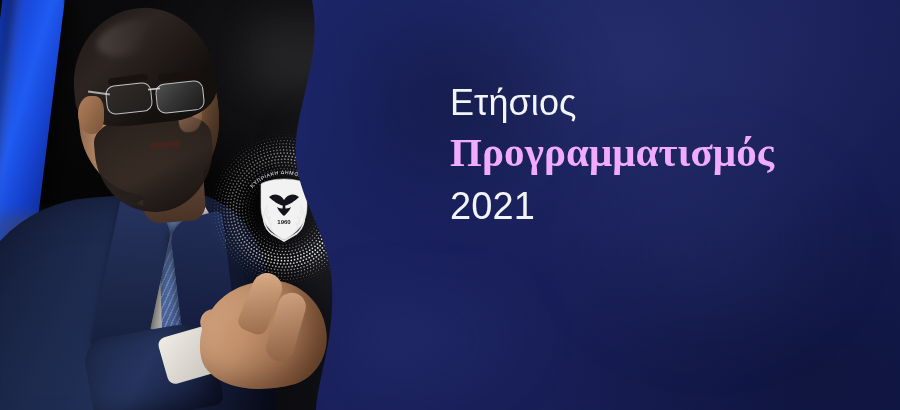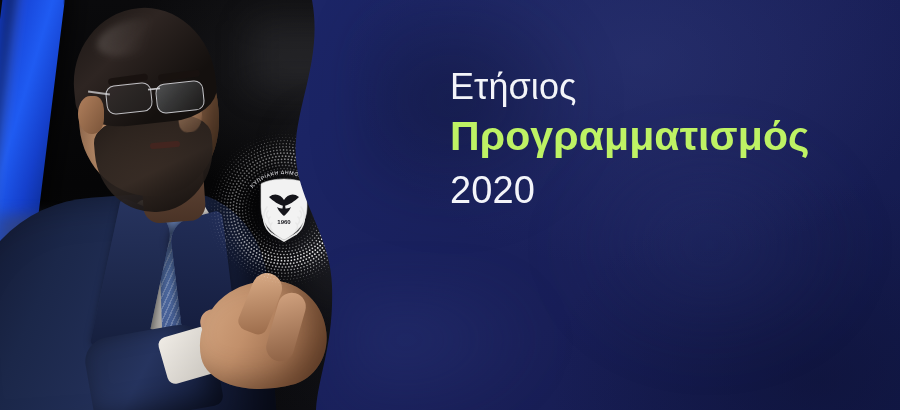--- a/index.html
+++ b/index.html
@@ -282,39 +282,40 @@
     position:absolute; left:288px; top:0; width:70px; height:410px;
     background: linear-gradient(90deg, rgba(0,0,0,.55), rgba(0,0,0,0));
     clip-path: path("M 312 0 C 322 54, 300 96, 296 140 C 291 196, 330 228, 332 286 C 334 344, 318 376, 316 410 L 420 410 L 420 0 Z");
     transform: translateX(-288px);
     pointer-events: none;
   }
 
   
   .text-block {
     position:absolute;
-    left: 450px; top: 64px;
+    left: 450px; top: 80px;
     width: 420px;
   }
   .line {
     color:#ffffff;
     letter-spacing: .1px;
     white-space: nowrap;
   }
   .line-eponymous {
     font-size: 36px;
     font-weight: 300;
     line-height: 46px;
     color:#f3f4f9;
   }
   .line-bold-1, .line-bold-2 {
     font-size: 41px;
     font-weight: 700;
     line-height: 53px;
-    color:#bef264;
+    color:#f0abfc;
+    font-family:Liberation Serif, serif;
   }
   .line-year {
     font-size: 38px;
     font-weight: 300;
     line-height: 50px;
     color:#f3f4f9;
     padding-top: 2px;
   }
 </style>
 </head>
@@ -2200,16 +2201,16 @@
   <div class="navy-pane">
     <div class="navy-texture-1"></div>
     <div class="navy-texture-2"></div>
     <div class="navy-texture-3"></div>
   </div>
   <div class="navy-edge-glow"></div>
 
   <div class="text-block">
     <div class="line line-eponymous">Ετήσιος</div>
     <div class="line line-bold-1">Προγραμματισμός</div>
-    <div class="line line-year">2020</div>
+    <div class="line line-year">2021</div>
   </div>
 
 </div>
 
 </body></html>

